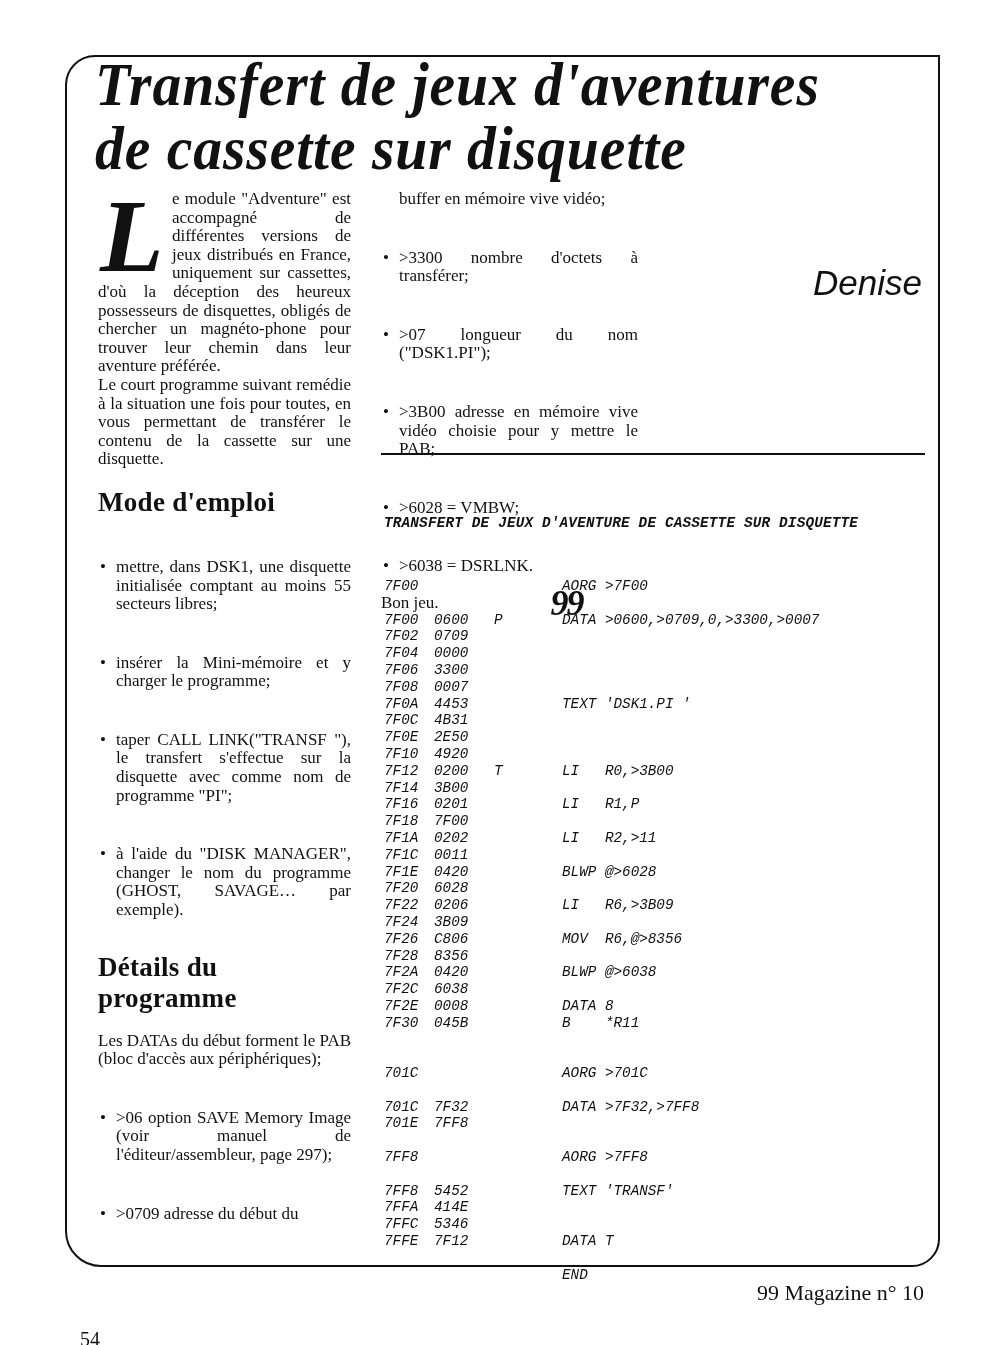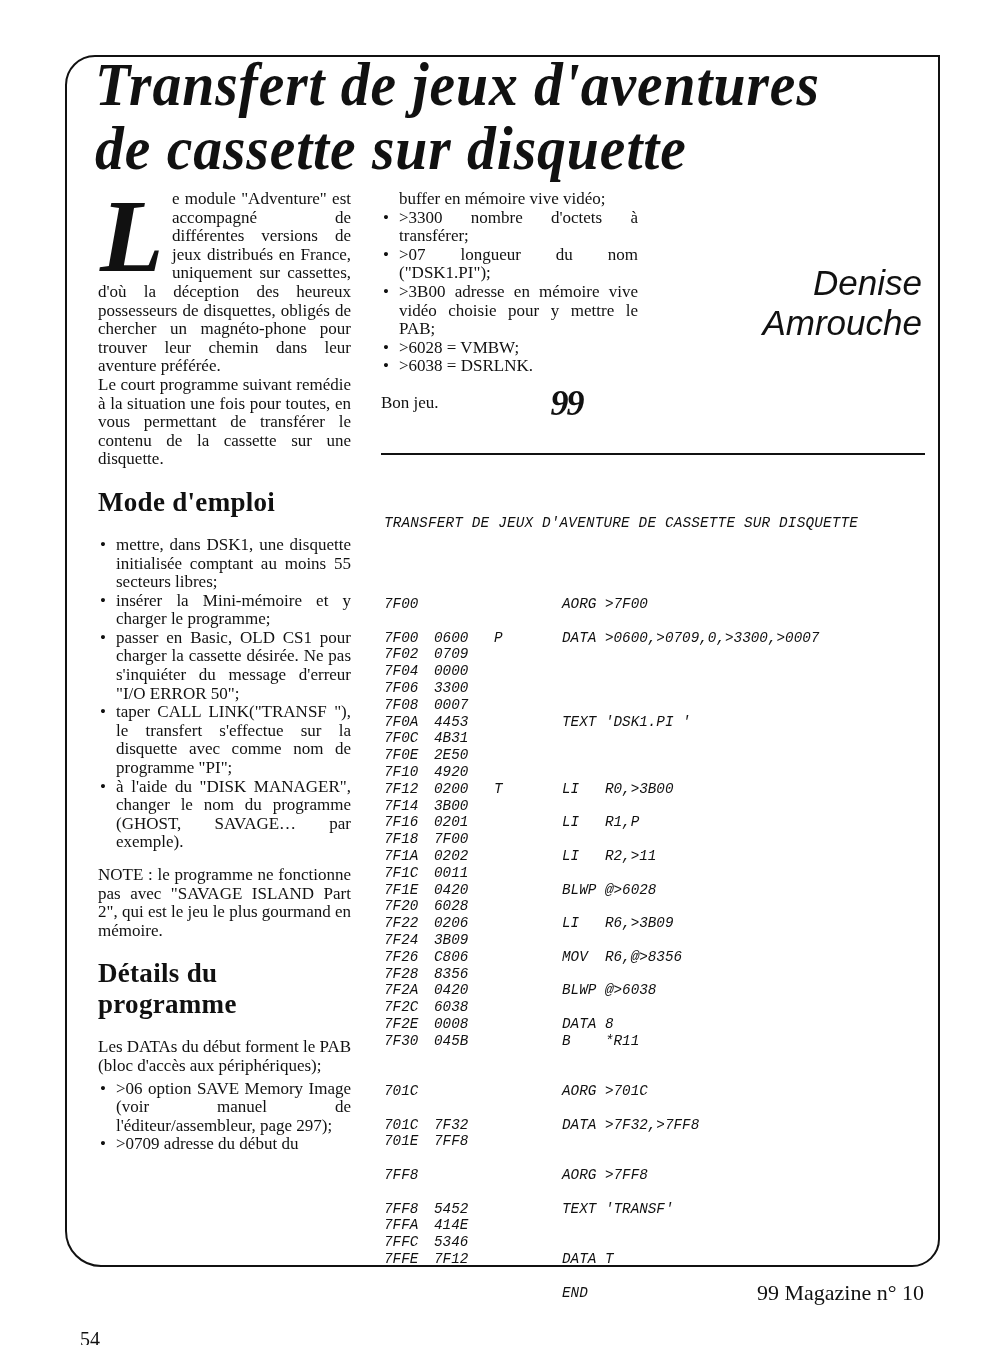--- a/index.html
+++ b/index.html
@@ -23,39 +23,39 @@
   .dropcap {
     float: left; font-family: "Liberation Serif", serif; font-style: italic; font-weight: bold;
     font-size: 104px; line-height: 80px; margin: 6px 6px 0 2px; height: 76px; width: 66px;
   }
   p { margin: 0; }
   h2 {
     font-family: "Liberation Serif", serif; font-weight: bold; font-size: 27px; line-height: 31px;
     margin: 18px 0 18px 0; letter-spacing: 0.3px;
   }
   ul { list-style: none; margin: 0; padding: 0; }
-  ul li { position: relative; padding-left: 18px; }
+  ul li { position: relative; padding-left: 18px; margin-top: 40px; }
   ul li::before { content: "\2022"; position: absolute; left: 2px; top: 0; }
   .gap { height: 14px; }
   .byline {
     position: absolute; right: 78px; top: 263px; text-align: right;
     font-family: Liberation Sans, sans-serif; font-style: italic; font-size: 35px; line-height: 40px;
   }
   .bon-row { margin-top: 18px; display: flex; align-items: flex-end; }
   .logo99 {
     margin-left: 112px; font-family: "Liberation Serif", serif; font-style: italic; font-weight: bold;
     font-size: 36px; letter-spacing: -2px;
   }
   .divider { position: absolute; left: 381px; top: 453px; width: 544px; height: 0; border-top: 2px solid #111; }
   .listing {
     position: absolute; left: 384px; top: 481px; width: 560px;
     font-family: "Liberation Mono", monospace; font-style: italic; font-size: 14.3px; line-height: 16.8px;
     color: #111; white-space: pre;
   }
-  .listing .hdr { margin-bottom: 31px; letter-spacing: 0.2px; }
+  .listing .hdr { margin-bottom: 13px; letter-spacing: 0.2px; font-weight: bold; }
   .line { display: flex; height: 16.8px; }
   .addr { width: 50px; }
   .code { width: 60px; }
   .label { width: 68px; }
   .instr { width: 360px; }
   .blank { height: 16.8px; }
   .footer-left { position: absolute; left: 80px; top: 1328px; font-family: "Liberation Serif", serif; font-size: 20px; }
   .footer-right { position: absolute; right: 76px; top: 1280px; font-family: "Liberation Serif", serif; font-size: 22px; text-align: right; }
 </style>
 </head>
@@ -70,26 +70,24 @@
 
 <div class="col1 body-text">
   <span class="dropcap">L</span>
   <p>e module "Adventure" est accompagné de différentes versions de jeux distribués en France, uniquement sur cassettes, d'où la déception des heureux possesseurs de disquettes, obligés de chercher un magnéto-phone pour trouver leur chemin dans leur aventure préférée.</p>
   <p>Le court programme suivant remédie à la situation une fois pour toutes, en vous permettant de transférer le contenu de la cassette sur une disquette.</p>
 
   <h2>Mode d'emploi</h2>
   <ul>
     <li>mettre, dans DSK1, une disquette initialisée comptant au moins 55 secteurs libres;</li>
     <li>insérer la Mini-mémoire et y charger le programme;</li>
-    <li>passer en Basic, OLD CS1 pour charger la cassette désirée. Ne pas s'inquiéter du message d'erreur "I/O ERROR 50";</li>
     <li>taper CALL LINK("TRANSF "), le transfert s'effectue sur la disquette avec comme nom de programme "PI";</li>
     <li>à l'aide du "DISK MANAGER", changer le nom du programme (GHOST, SAVAGE… par exemple).</li>
   </ul>
   <div class="gap"></div>
-  <p>NOTE : le programme ne fonctionne pas avec "SAVAGE ISLAND Part 2", qui est le jeu le plus gourmand en mémoire.</p>
 
   <h2>
     <span>Détails du</span><br>
     <span>programme</span>
   </h2>
   <p>Les DATAs du début forment le PAB (bloc d'accès aux périphériques);</p>
   <ul style="margin-top:4px;">
     <li>&gt;06 option SAVE Memory Image (voir manuel de l'éditeur/assembleur, page 297);</li>
     <li>&gt;0709 adresse du début du</li>
   </ul>
@@ -105,21 +103,20 @@
     <li>&gt;6038 = DSRLNK.</li>
   </ul>
   <div class="bon-row">
     <span>Bon jeu.</span>
     <span class="logo99">99</span>
   </div>
 </div>
 
 <div class="byline">
   <div>Denise</div>
-  <div>Amrouche</div>
 </div>
 
 <div class="divider"></div>
 
 <div class="listing">
   <div class="hdr">TRANSFERT DE JEUX D'AVENTURE DE CASSETTE SUR DISQUETTE</div>
   <div id="listing-lines"><div class="line"><span class="addr">7F00</span><span class="code"></span><span class="label"></span><span class="instr">AORG &gt;7F00</span></div><div class="blank"></div><div class="line"><span class="addr">7F00</span><span class="code">0600</span><span class="label">P</span><span class="instr">DATA &gt;0600,&gt;0709,0,&gt;3300,&gt;0007</span></div><div class="line"><span class="addr">7F02</span><span class="code">0709</span><span class="label"></span><span class="instr"></span></div><div class="line"><span class="addr">7F04</span><span class="code">0000</span><span class="label"></span><span class="instr"></span></div><div class="line"><span class="addr">7F06</span><span class="code">3300</span><span class="label"></span><span class="instr"></span></div><div class="line"><span class="addr">7F08</span><span class="code">0007</span><span class="label"></span><span class="instr"></span></div><div class="line"><span class="addr">7F0A</span><span class="code">4453</span><span class="label"></span><span class="instr">TEXT 'DSK1.PI '</span></div><div class="line"><span class="addr">7F0C</span><span class="code">4B31</span><span class="label"></span><span class="instr"></span></div><div class="line"><span class="addr">7F0E</span><span class="code">2E50</span><span class="label"></span><span class="instr"></span></div><div class="line"><span class="addr">7F10</span><span class="code">4920</span><span class="label"></span><span class="instr"></span></div><div class="line"><span class="addr">7F12</span><span class="code">0200</span><span class="label">T</span><span class="instr">LI   R0,&gt;3B00</span></div><div class="line"><span class="addr">7F14</span><span class="code">3B00</span><span class="label"></span><span class="instr"></span></div><div class="line"><span class="addr">7F16</span><span class="code">0201</span><span class="label"></span><span class="instr">LI   R1,P</span></div><div class="line"><span class="addr">7F18</span><span class="code">7F00</span><span class="label"></span><span class="instr"></span></div><div class="line"><span class="addr">7F1A</span><span class="code">0202</span><span class="label"></span><span class="instr">LI   R2,&gt;11</span></div><div class="line"><span class="addr">7F1C</span><span class="code">0011</span><span class="label"></span><span class="instr"></span></div><div class="line"><span class="addr">7F1E</span><span class="code">0420</span><span class="label"></span><span class="instr">BLWP @&gt;6028</span></div><div class="line"><span class="addr">7F20</span><span class="code">6028</span><span class="label"></span><span class="instr"></span></div><div class="line"><span class="addr">7F22</span><span class="code">0206</span><span class="label"></span><span class="instr">LI   R6,&gt;3B09</span></div><div class="line"><span class="addr">7F24</span><span class="code">3B09</span><span class="label"></span><span class="instr"></span></div><div class="line"><span class="addr">7F26</span><span class="code">C806</span><span class="label"></span><span class="instr">MOV  R6,@&gt;8356</span></div><div class="line"><span class="addr">7F28</span><span class="code">8356</span><span class="label"></span><span class="instr"></span></div><div class="line"><span class="addr">7F2A</span><span class="code">0420</span><span class="label"></span><span class="instr">BLWP @&gt;6038</span></div><div class="line"><span class="addr">7F2C</span><span class="code">6038</span><span class="label"></span><span class="instr"></span></div><div class="line"><span class="addr">7F2E</span><span class="code">0008</span><span class="label"></span><span class="instr">DATA 8</span></div><div class="line"><span class="addr">7F30</span><span class="code">045B</span><span class="label"></span><span class="instr">B    *R11</span></div><div class="blank"></div><div class="blank"></div><div class="line"><span class="addr">701C</span><span class="code"></span><span class="label"></span><span class="instr">AORG &gt;701C</span></div><div class="blank"></div><div class="line"><span class="addr">701C</span><span class="code">7F32</span><span class="label"></span><span class="instr">DATA &gt;7F32,&gt;7FF8</span></div><div class="line"><span class="addr">701E</span><span class="code">7FF8</span><span class="label"></span><span class="instr"></span></div><div class="blank"></div><div class="line"><span class="addr">7FF8</span><span class="code"></span><span class="label"></span><span class="instr">AORG &gt;7FF8</span></div><div class="blank"></div><div class="line"><span class="addr">7FF8</span><span class="code">5452</span><span class="label"></span><span class="instr">TEXT 'TRANSF'</span></div><div class="line"><span class="addr">7FFA</span><span class="code">414E</span><span class="label"></span><span class="instr"></span></div><div class="line"><span class="addr">7FFC</span><span class="code">5346</span><span class="label"></span><span class="instr"></span></div><div class="line"><span class="addr">7FFE</span><span class="code">7F12</span><span class="label"></span><span class="instr">DATA T</span></div><div class="blank"></div><div class="line"><span class="addr"></span><span class="code"></span><span class="label"></span><span class="instr">END</span></div></div>
 </div>
 
 <div class="footer-left">54</div>

